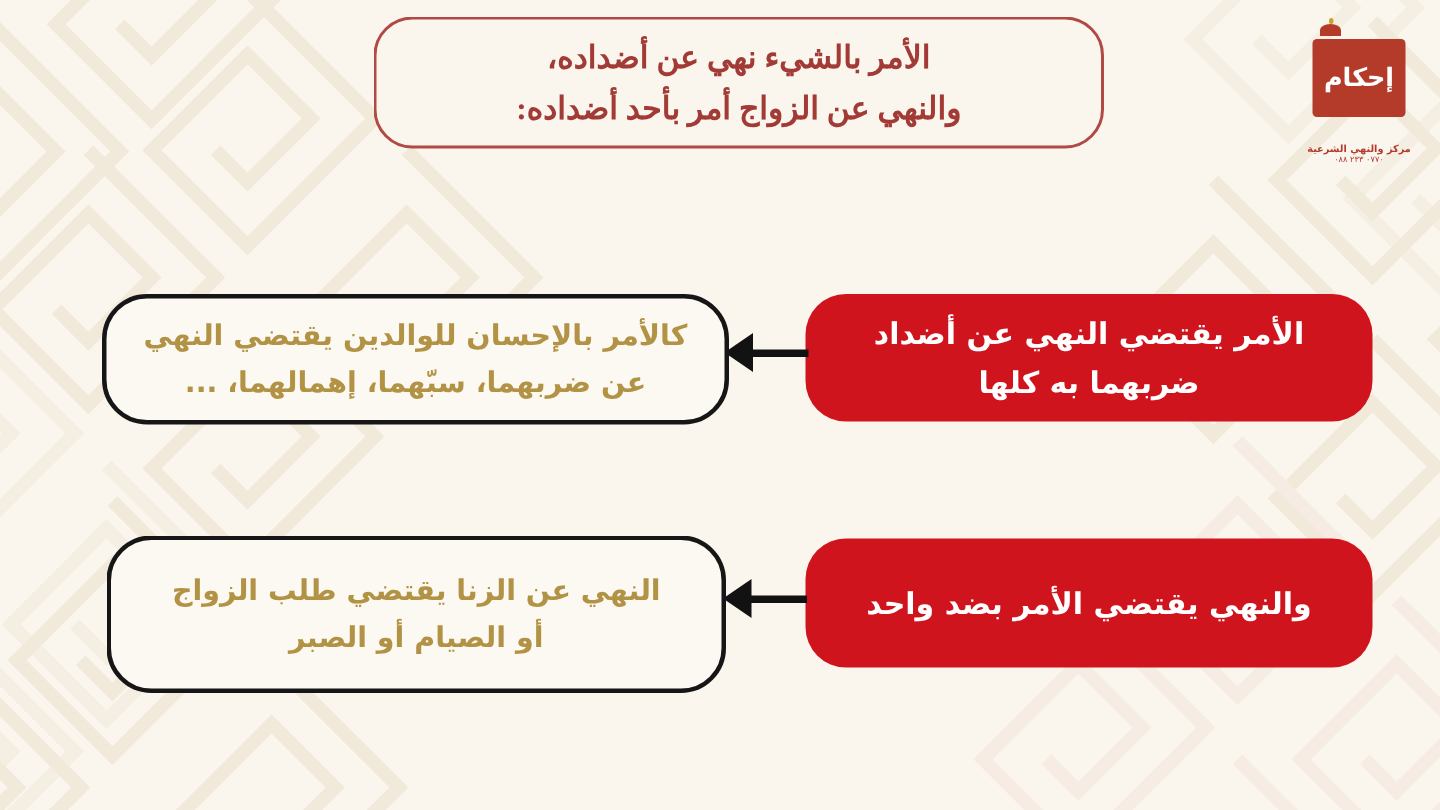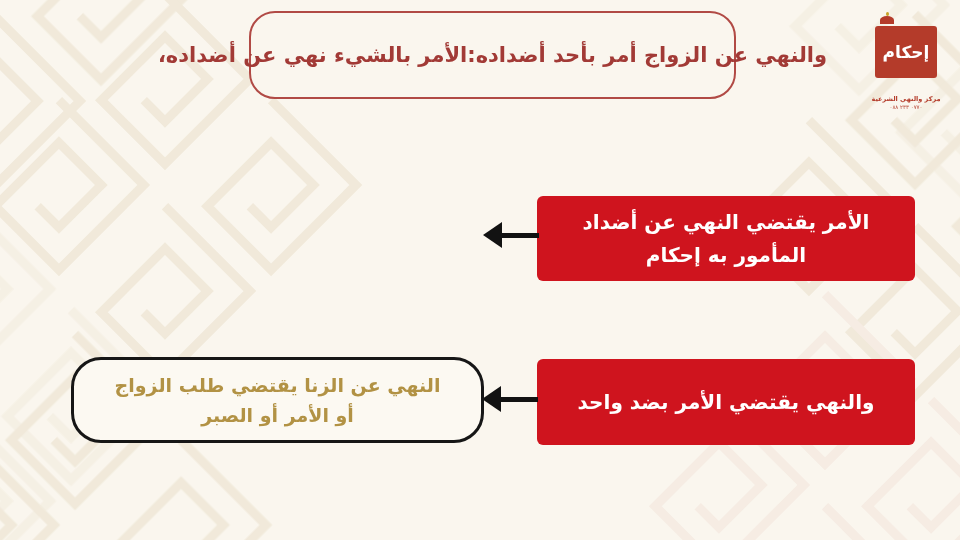--- a/index.html
+++ b/index.html
@@ -20,22 +20,22 @@
   }
   
   .title-box {
     position: absolute; z-index: 2;
     left: 249px; top: 11px;
     width: 487px; height: 88px;
     box-sizing: border-box;
     border: 2.5px solid #b14a45;
     border-radius: 26px;
     background: #faf6ee;
-    display: flex; flex-direction: row;
-    justify-content: center; align-items: center;
+    display: flex; flex-direction: column;
+    justify-content: center; align-items: center; font-family: Liberation Serif, serif;
   }
   .title-line {
     direction: rtl;
     color: #a23a36;
     font-weight: bold;
     font-size: 21px;
     line-height: 1.62;
     white-space: nowrap;
   }
   
@@ -88,21 +88,21 @@
     direction: rtl;
     font-size: 5.5px;
     color: #b43b2a;
     line-height: 1.3;
   }
   
   .statement-box {
     position: absolute; z-index: 2;
     box-sizing: border-box;
     background: #cf141e;
-    border-radius: 6px;
+    border-radius: 27px;
     display: flex; flex-direction: column;
     justify-content: center; align-items: center;
     text-align: center;
   }
   .statement-line {
     direction: rtl;
     color: #ffffff;
     font-weight: bold;
     font-size: 20px;
     line-height: 1.65;
@@ -122,21 +122,21 @@
     direction: rtl;
     color: #b29244;
     font-weight: bold;
     font-size: 19px;
     line-height: 1.6;
     white-space: nowrap;
   }
   #statement-1 { left: 537px; top: 196px; width: 378px; height: 85px; }
   #example-1   { left: 68px;  top: 196px; width: 418px; height: 87px; }
   #statement-2 { left: 537px; top: 359px; width: 378px; height: 86px; }
-  #example-2   { left: 71px;  top: 357px; width: 413px; height: 86px; }
+  #example-2   { left: 71px;  top: 357px; width: 413px; height: 105px; }
   
   .connector-arrow {
     position: absolute; z-index: 2;
     width: 56px; height: 28px;
   }
   #arrow-1 { left: 483px; top: 221px; }
   #arrow-2 { left: 482px; top: 385px; }
   .arrow-shaft {
     position: absolute;
     left: 15px; right: 0; top: 11.5px;
@@ -193,36 +193,40 @@
     <div class="logo-badge">
       <span class="dome-icon"></span>
       <span class="logo-name">إحكام</span>
     </div>
     <div class="logo-tagline">مركز والنهي الشرعية</div>
     <div class="logo-phone">٠٧٧٠ ٢٣٣ ٠٨٨</div>
   </div>
 
   <div class="statement-box" id="statement-1">
     <div class="statement-line">الأمر يقتضي النهي عن أضداد</div>
-    <div class="statement-line">المأمور به إحكام</div>
+    <div class="statement-line">ضربهما به كلها</div>
   </div>
 
   <div class="connector-arrow" id="arrow-1">
     <span class="arrow-shaft"></span>
     <span class="arrow-head"></span>
   </div>
 
+  <div class="example-box" id="example-1">
+    <div class="example-line">كالأمر بالإحسان للوالدين يقتضي النهي</div>
+    <div class="example-line">عن ضربهما، سبّهما، إهمالهما، ...</div>
+  </div>
 
   <div class="statement-box" id="statement-2">
     <div class="statement-line">والنهي يقتضي الأمر بضد واحد</div>
   </div>
 
   <div class="connector-arrow" id="arrow-2">
     <span class="arrow-shaft"></span>
     <span class="arrow-head"></span>
   </div>
 
   <div class="example-box" id="example-2">
     <div class="example-line">النهي عن الزنا يقتضي طلب الزواج</div>
-    <div class="example-line">أو الأمر أو الصبر</div>
+    <div class="example-line">أو الصيام أو الصبر</div>
   </div>
 
 </div>
 
 </body></html>

